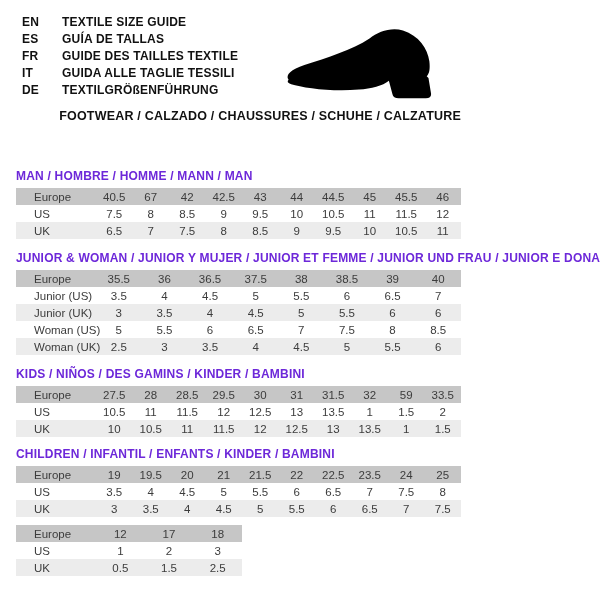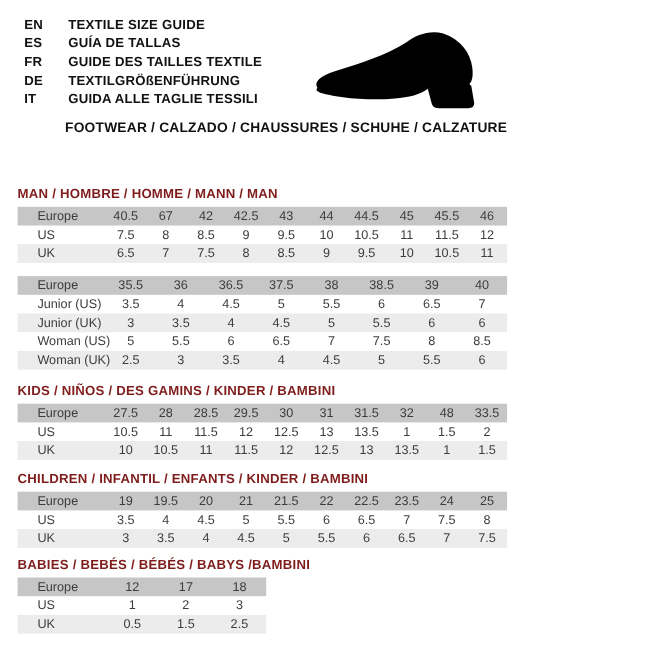--- a/index.html
+++ b/index.html
@@ -21,21 +21,21 @@
 
   
   .category{margin-top:10px;font-size:12.5px;font-weight:bold;color:#111;
             letter-spacing:.2px;white-space:nowrap;text-align:right;}
 
   
   .section{margin-top:12px;}
   .section.first{margin-top:46px;}
   .section.s4{margin-top:10px;}
   .section.s5{margin-top:8px;}
-  .sec-title{font-size:12px;font-weight:bold;color:#7f1d1d;letter-spacing:.2px;
+  .sec-title{font-size:12px;font-weight:bold;color:#6d28d9;letter-spacing:.2px;
              white-space:nowrap;height:14px;line-height:14px;}
   .tbl{margin-top:5px;width:100%;}
   .tbl.compact{width:226px;}
   .trow{display:grid;height:17px;align-items:center;
         font-size:11.5px;color:#3c3c3c;padding-left:12px;}
   .trow.head{background:#c6c6c6;}
   .trow.alt{background:#ececec;}
   .cell-label{padding-left:6px;white-space:nowrap;}
   .cell-val{text-align:center;white-space:nowrap;}
 </style>
@@ -51,26 +51,26 @@
     </div>
     <div class="lang-row">
       <span class="lang-code">ES</span>
       <span class="lang-text">GUÍA DE TALLAS</span>
     </div>
     <div class="lang-row">
       <span class="lang-code">FR</span>
       <span class="lang-text">GUIDE DES TAILLES TEXTILE</span>
     </div>
     <div class="lang-row">
+      <span class="lang-code">IT</span>
+      <span class="lang-text">GUIDA ALLE TAGLIE TESSILI</span>
+    </div>
+    <div class="lang-row">
       <span class="lang-code">DE</span>
       <span class="lang-text">TEXTILGRÖßENFÜHRUNG</span>
-    </div>
-    <div class="lang-row">
-      <span class="lang-code">IT</span>
-      <span class="lang-text">GUIDA ALLE TAGLIE TESSILI</span>
     </div>
   </div>
 
   <svg class="shoe" viewBox="0 0 200 100" xmlns="http://www.w3.org/2000/svg" aria-hidden="true">
     <path fill="#000" d="M12,68
       C8,62 15,56 30,51
       C56,43 84,34 104,21
       C114,13 129,8 142,12
       C160,18 170,32 172,47
       C173,56 172,61 169,64
@@ -126,20 +126,21 @@
           <span class="cell-val">9</span>
           <span class="cell-val">9.5</span>
           <span class="cell-val">10</span>
           <span class="cell-val">10.5</span>
           <span class="cell-val">11</span>
         </div>
       </div>
   </div>
 
   <div class="section">
+    <div class="sec-title">JUNIOR &amp; WOMAN / JUNIOR Y MUJER / JUNIOR ET FEMME / JUNIOR UND FRAU / JUNIOR E DONA</div>
     <div class="tbl">
         <div class="trow head" style="grid-template-columns: 68px repeat(8, 1fr);">
           <span class="cell-label">Europe</span>
           <span class="cell-val">35.5</span>
           <span class="cell-val">36</span>
           <span class="cell-val">36.5</span>
           <span class="cell-val">37.5</span>
           <span class="cell-val">38</span>
           <span class="cell-val">38.5</span>
           <span class="cell-val">39</span>
@@ -198,21 +199,21 @@
         <div class="trow head" style="grid-template-columns: 68px repeat(10, 1fr);">
           <span class="cell-label">Europe</span>
           <span class="cell-val">27.5</span>
           <span class="cell-val">28</span>
           <span class="cell-val">28.5</span>
           <span class="cell-val">29.5</span>
           <span class="cell-val">30</span>
           <span class="cell-val">31</span>
           <span class="cell-val">31.5</span>
           <span class="cell-val">32</span>
-          <span class="cell-val">48</span>
+          <span class="cell-val">59</span>
           <span class="cell-val">33.5</span>
         </div>
         <div class="trow" style="grid-template-columns: 68px repeat(10, 1fr);">
           <span class="cell-label">US</span>
           <span class="cell-val">10.5</span>
           <span class="cell-val">11</span>
           <span class="cell-val">11.5</span>
           <span class="cell-val">12</span>
           <span class="cell-val">12.5</span>
           <span class="cell-val">13</span>
@@ -276,21 +277,20 @@
           <span class="cell-val">5.5</span>
           <span class="cell-val">6</span>
           <span class="cell-val">6.5</span>
           <span class="cell-val">7</span>
           <span class="cell-val">7.5</span>
         </div>
       </div>
   </div>
 
   <div class="section s5">
-    <div class="sec-title">BABIES  / BEBÉS / BÉBÉS / BABYS /BAMBINI</div>
     <div class="tbl compact">
         <div class="trow head" style="grid-template-columns: 68px repeat(3, 1fr);">
           <span class="cell-label">Europe</span>
           <span class="cell-val">12</span>
           <span class="cell-val">17</span>
           <span class="cell-val">18</span>
         </div>
         <div class="trow" style="grid-template-columns: 68px repeat(3, 1fr);">
           <span class="cell-label">US</span>
           <span class="cell-val">1</span>

